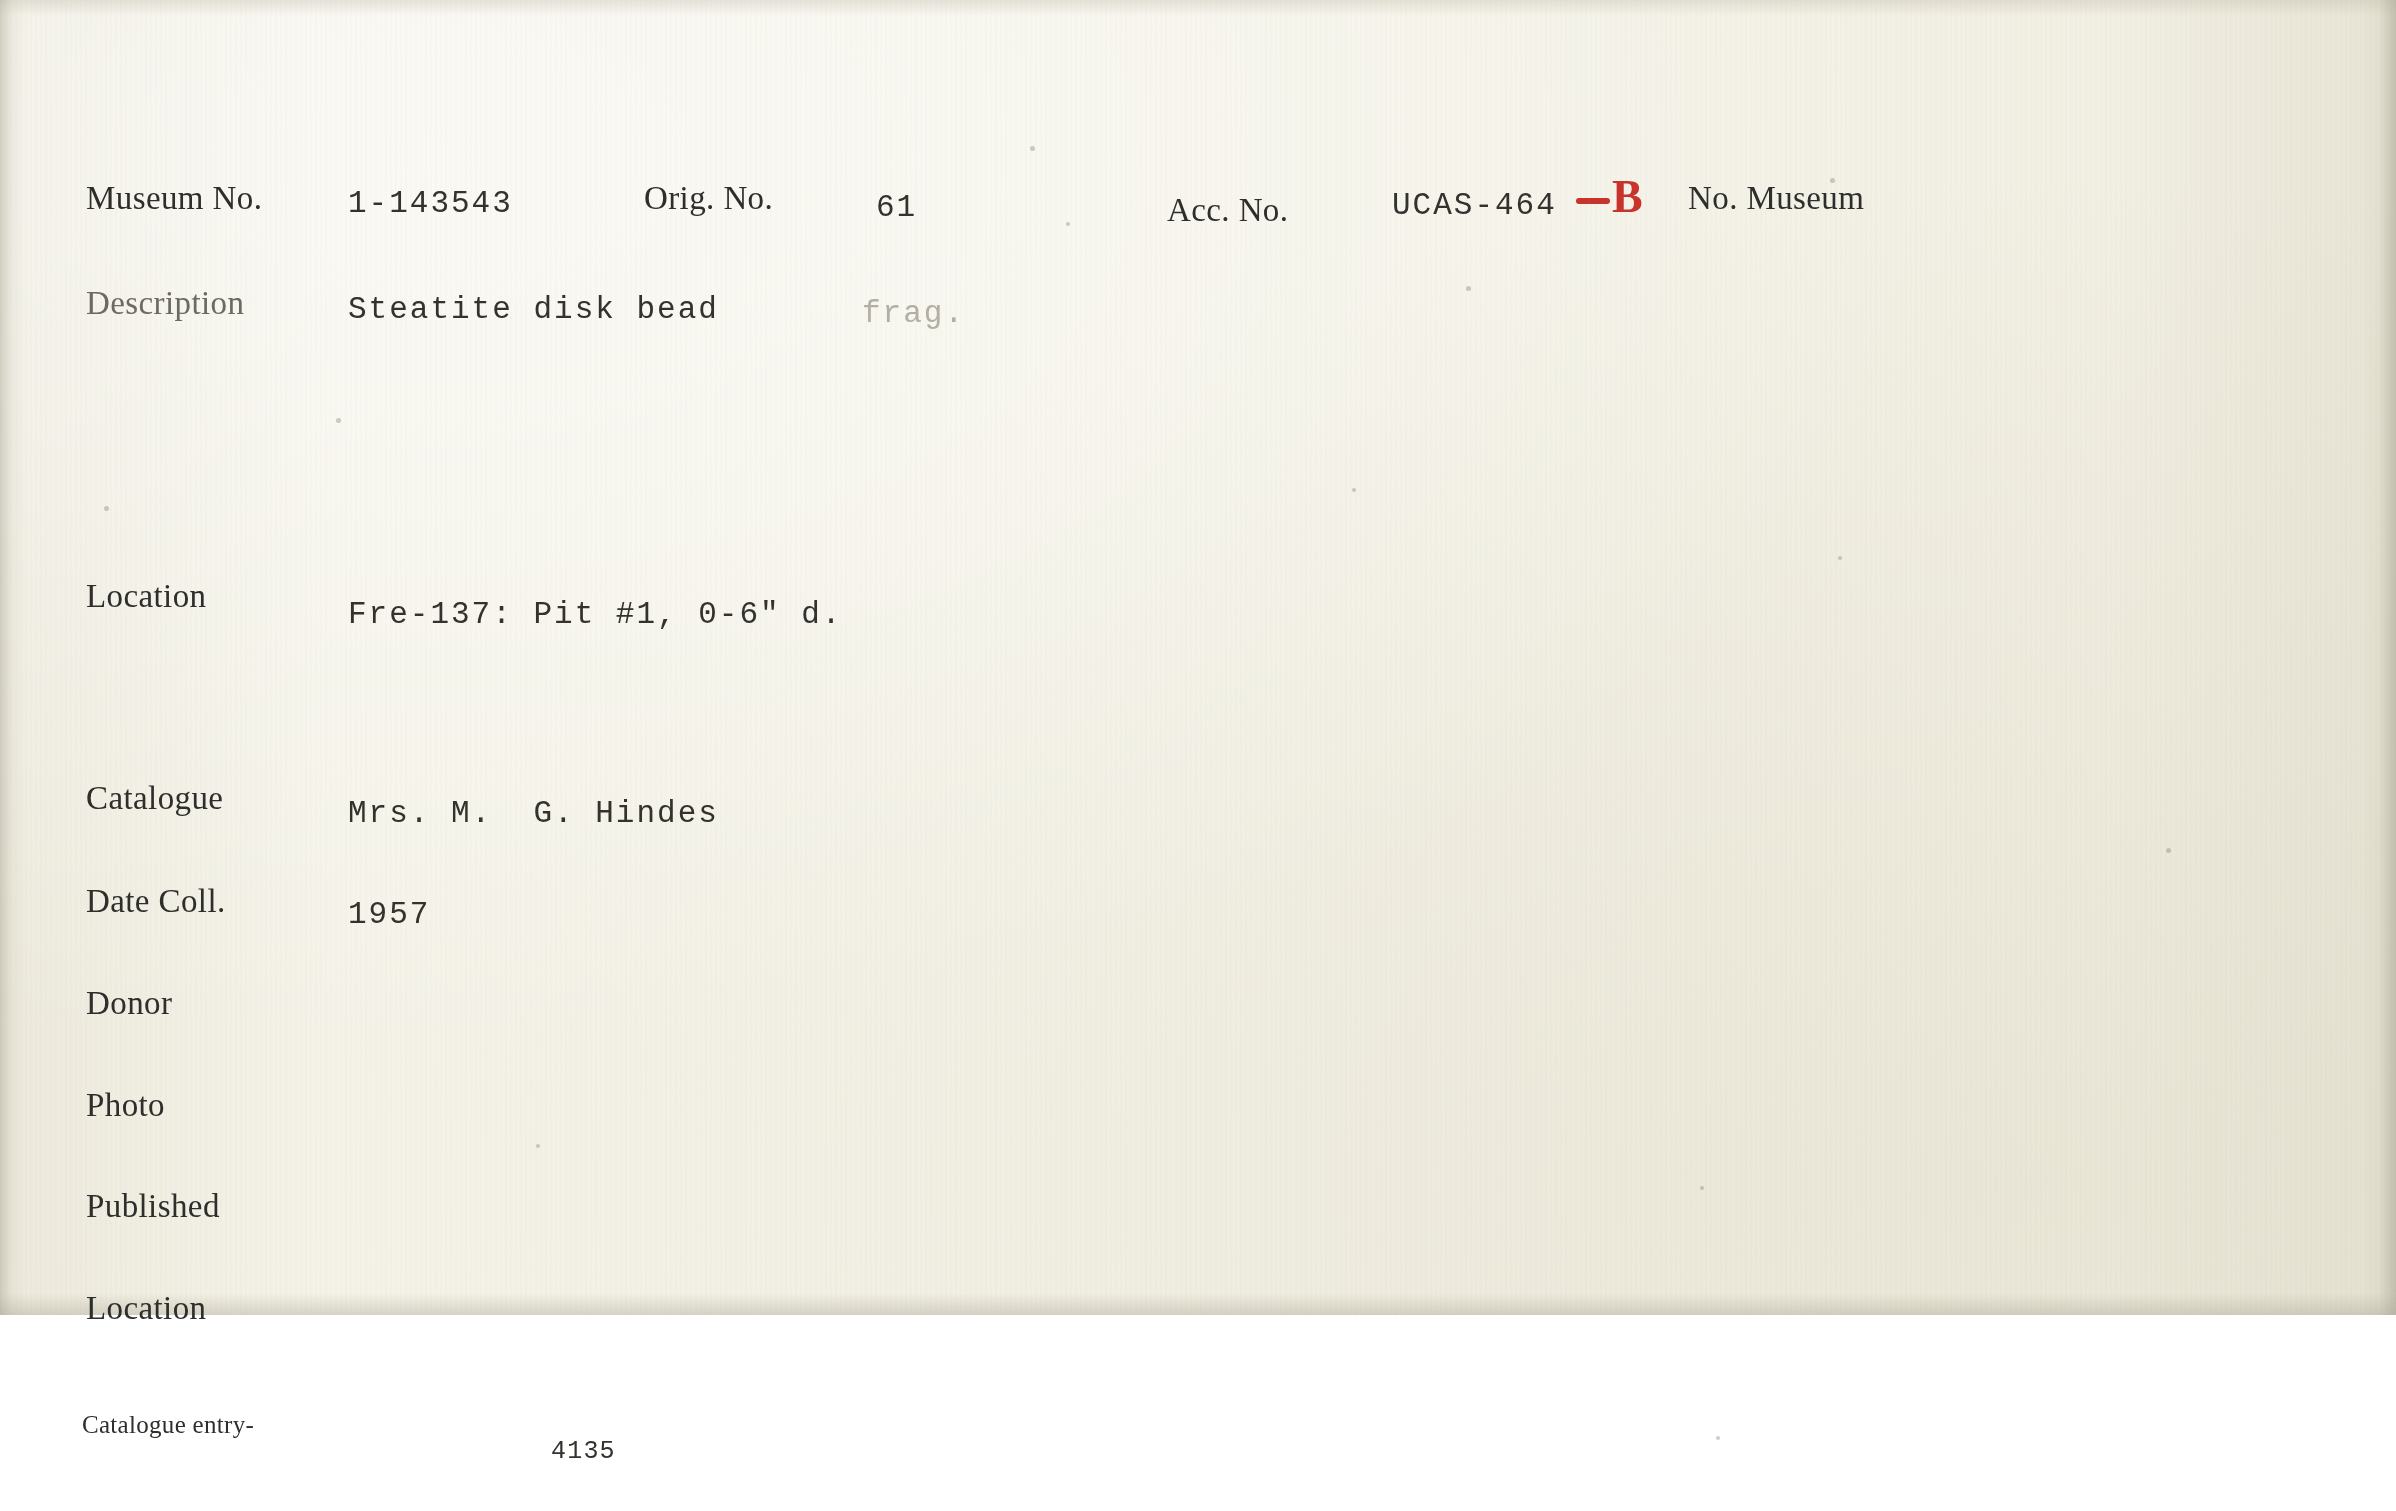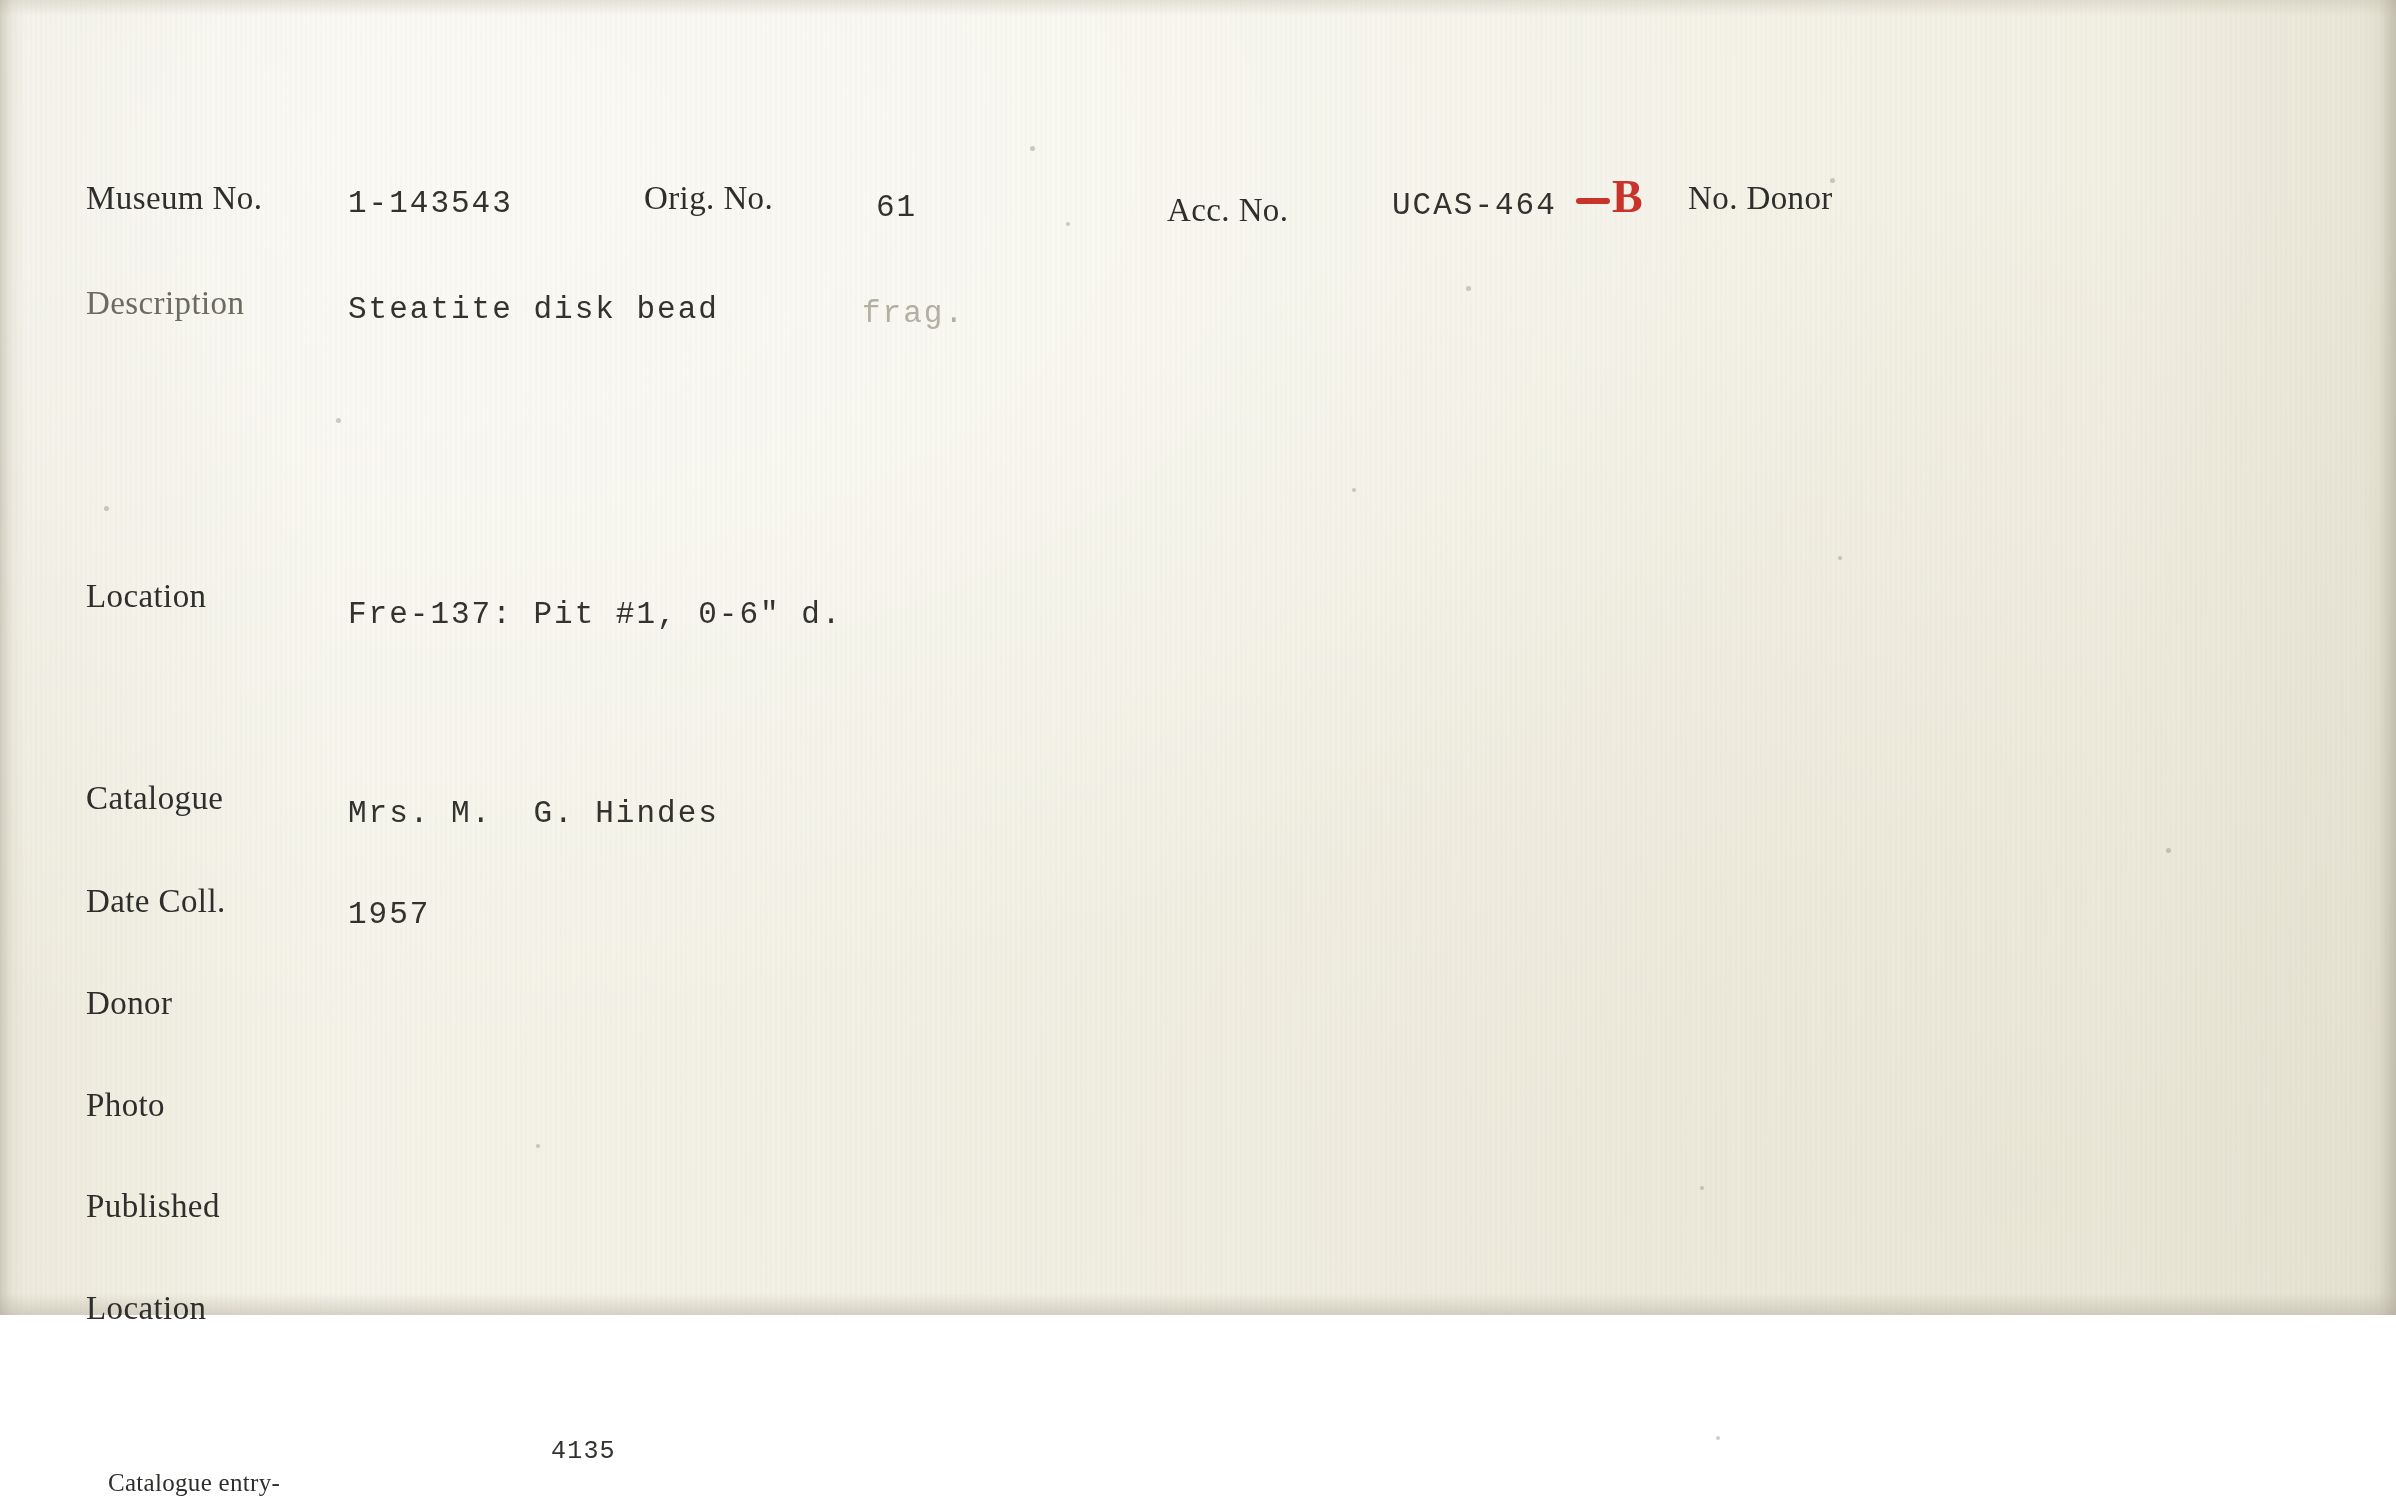--- a/index.html
+++ b/index.html
@@ -155,21 +155,21 @@
   <div class="typed" style="left:348px; top:186px;">1-143543</div>
 
   <div class="label" style="left:644px; top:180px;">Orig. No.</div>
   <div class="typed" style="left:876px; top:190px;">61</div>
 
   <div class="label" style="left:1167px; top:180px;margin-top:12px;">Acc. No.</div>
   <div class="typed" style="left:1392px; top:188px;">UCAS-464</div>
   <div class="ink-dash" style="left:1576px; top:198px; width:34px;"></div>
   <div class="ink-red" style="left:1612px; top:170px;">B</div>
 
-  <div class="label" style="left:1688px; top:180px;">No. Donor</div>
+  <div class="label" style="left:1688px; top:180px;">No. Museum</div>
   <div class="typed" style="left:1960px; top:186px;"></div>
 
   <div class="label faded" style="left:86px; top:285px;">Description</div>
   <div class="typed" style="left:348px; top:292px;">Steatite disk bead</div>
   <div class="typed ghost" style="left:862px; top:296px;">frag.</div>
 
   <div class="label" style="left:86px; top:578px;">Location</div>
   <div class="typed" style="left:348px; top:597px;">Fre-137: Pit #1, 0-6" d.</div>
 
   <div class="label" style="left:86px; top:780px;">Catalogue</div>
@@ -182,16 +182,16 @@
 
   <div class="label" style="left:86px; top:1087px;">Photo</div>
   <div class="typed" style="left:348px; top:1093px;"></div>
 
   <div class="label" style="left:86px; top:1188px;">Published</div>
   <div class="typed" style="left:348px; top:1194px;"></div>
 
   <div class="label" style="left:86px; top:1290px;">Location</div>
   <div class="typed" style="left:348px; top:1296px;"></div>
 
-  <div class="footer-label" style="left:82px; top:1469px;margin-left:26px;">Catalogue entry-</div>
+  <div class="footer-label" style="left:82px; top:1411px;">Catalogue entry-</div>
   <div class="footer-num" style="left:551px; top:1437px;">4135</div>
 
 </div>
 
 </body></html>

